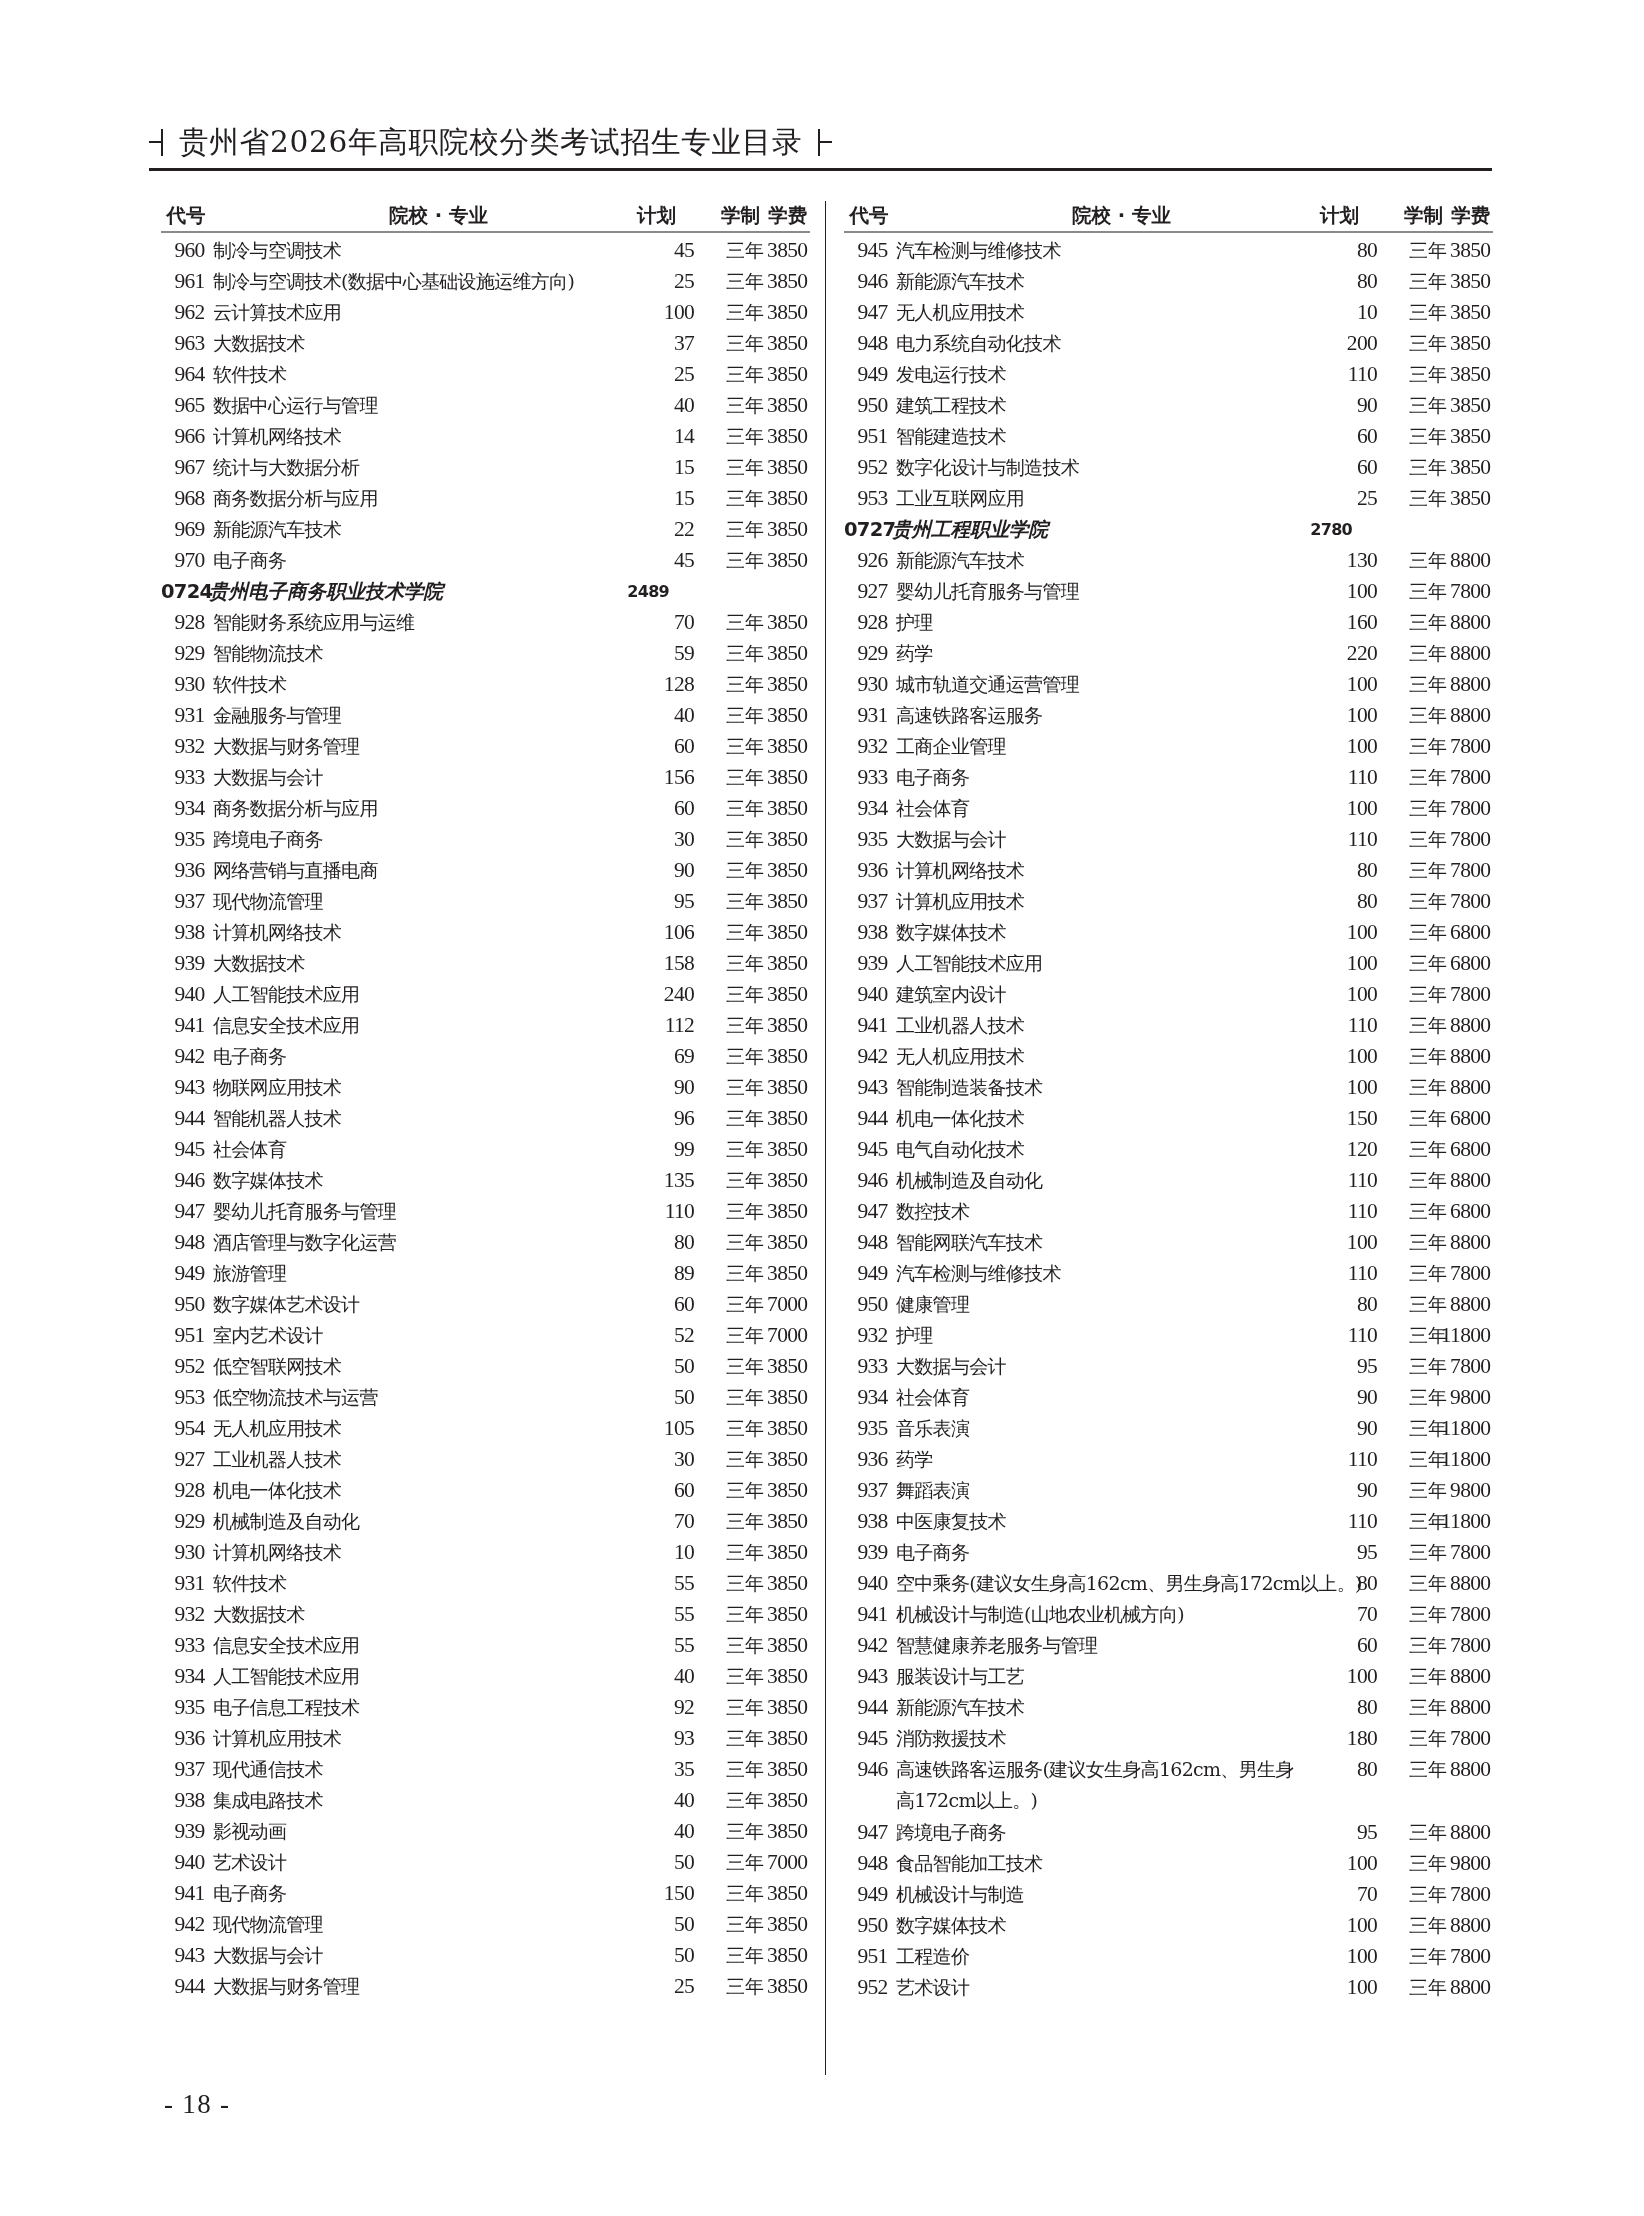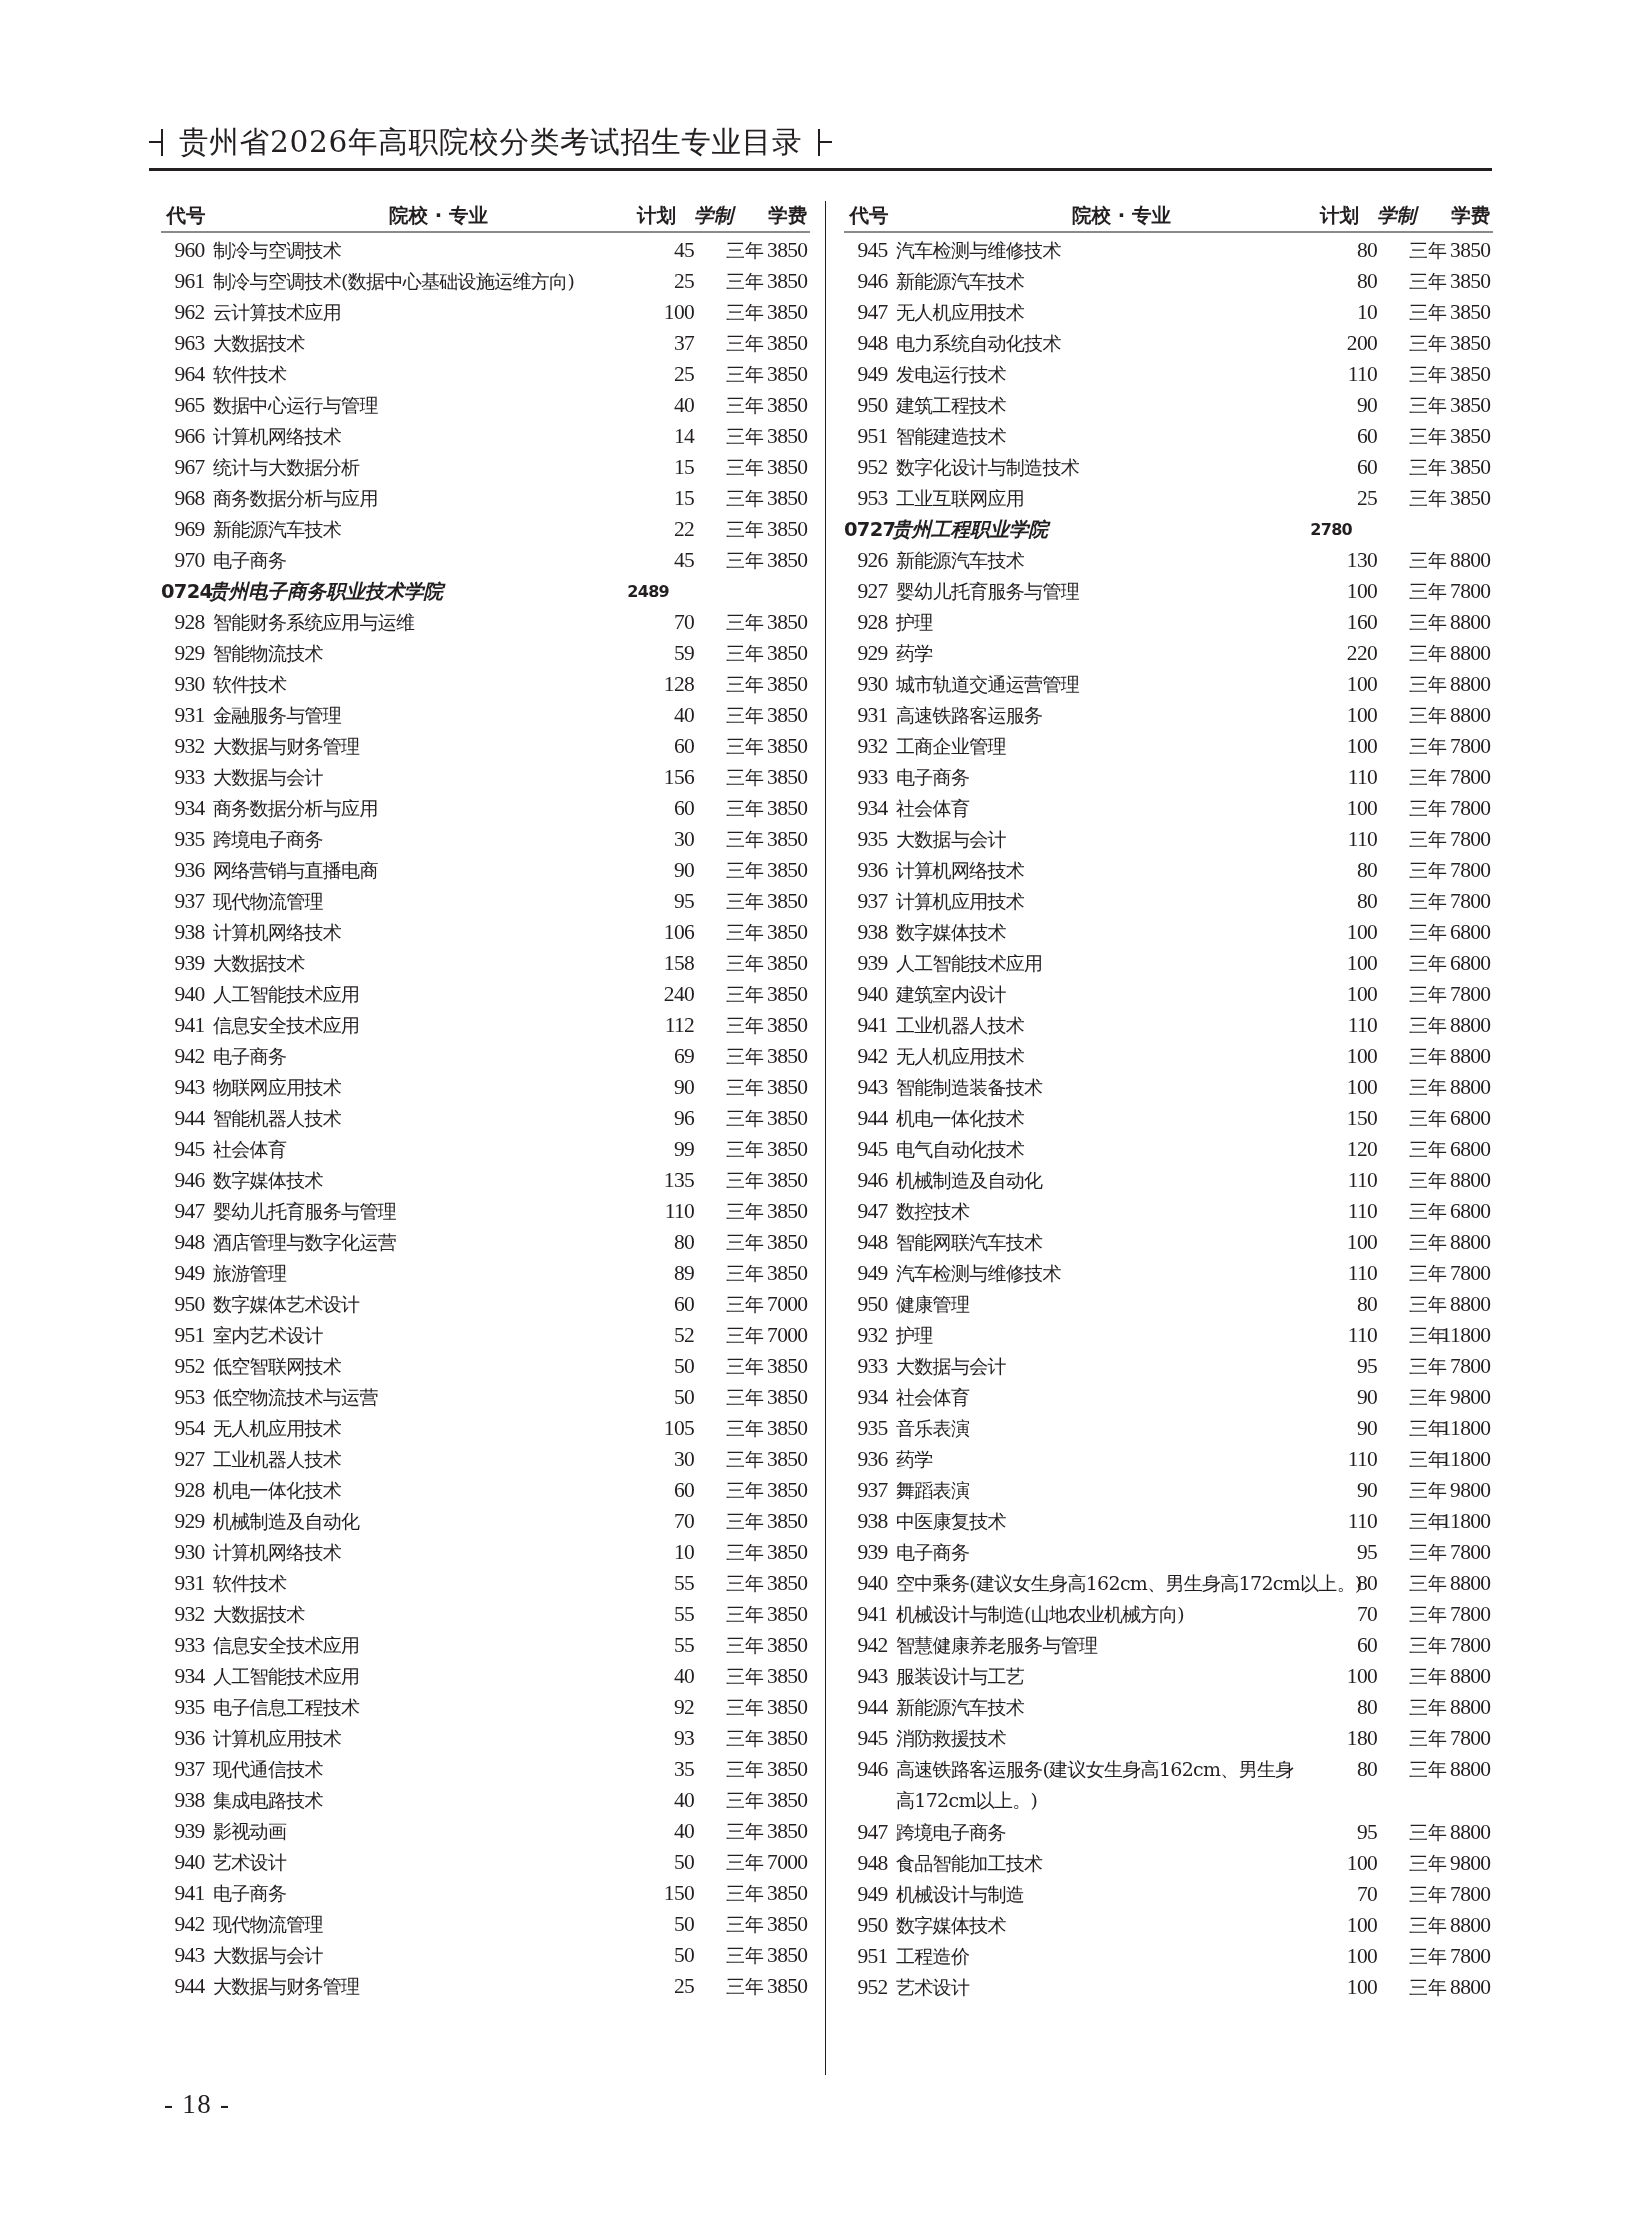--- a/index.html
+++ b/index.html
@@ -15,21 +15,21 @@
   .top-rule { position: absolute; left: 149px; top: 168px; width: 1343px; height: 2.7px; background: #231f20; }
   .col { position: absolute; top: 201px; }
   .col.left { left: 161px; width: 649px; }
   .col.right { left: 844px; width: 649px; }
   .divider { position: absolute; left: 825px; top: 201px; width: 1.3px; height: 1874px; background: #231f20; }
   .col-head { height: 29.6px; display: flex; align-items: center; font-family: "DejaVu Sans", sans-serif;
          font-size: 19.5px; font-weight: bold; position: relative; }
   .col-head .h-code { position: absolute; left: 5.4px; }
   .col-head .h-name { position: absolute; left: 228px; }
   .col-head .h-plan { position: absolute; right: 134px; }
-  .col-head .h-dur { position: absolute; right: 77px; font-style: italic; }
+  .col-head .h-dur { position: absolute; right: 50px; }
   .col-head .h-fee { position: absolute; right: 2.7px; }
   .head-rule { height: 2px; background: #8a8a8a; margin-top: 0px; }
   .rows { margin-top: 2.7px; }
   .row { position: relative; height: 31px; line-height: 31px; font-size: 19.5px; white-space: nowrap; }
   .row .code { position: absolute; left: 13.4px; width: 40px; font-family: "Liberation Serif", serif; font-size: 21.5px; letter-spacing: -0.7px; }
   .row .name { position: absolute; left: 52px; font-family: "DejaVu Serif", serif; font-size: 19px; letter-spacing: -0.7px; }
   .row .plan { position: absolute; right: 116px; text-align: right; font-family: "Liberation Serif", serif; font-size: 21.5px; letter-spacing: -0.7px; }
   .row .dur  { position: absolute; right: 46px; font-size: 19px; }
   .row .fee  { position: absolute; right: 2.7px; text-align: right; font-family: "Liberation Serif", serif; font-size: 21.5px; letter-spacing: -0.7px; }
   .row.school .code { left: 0; font-family: "DejaVu Sans", sans-serif; font-weight: bold; font-size: 19.5px; letter-spacing: -0.7px; }

